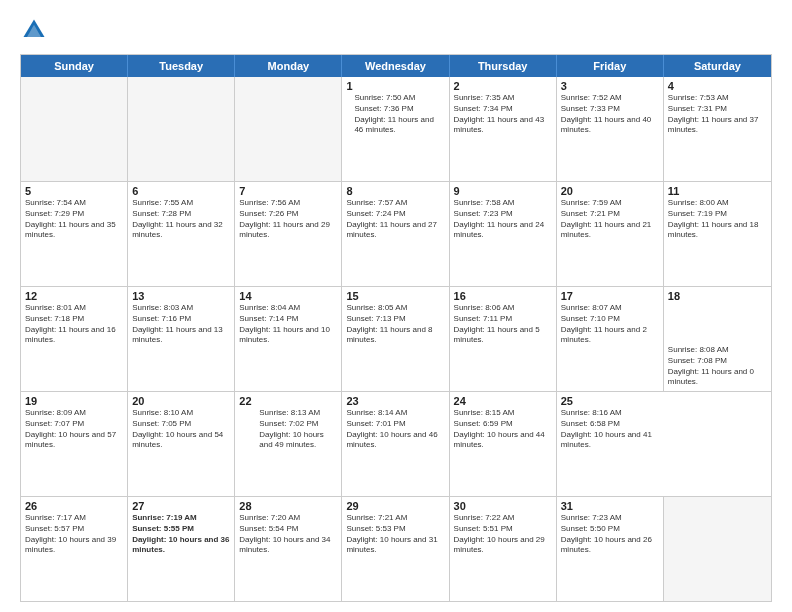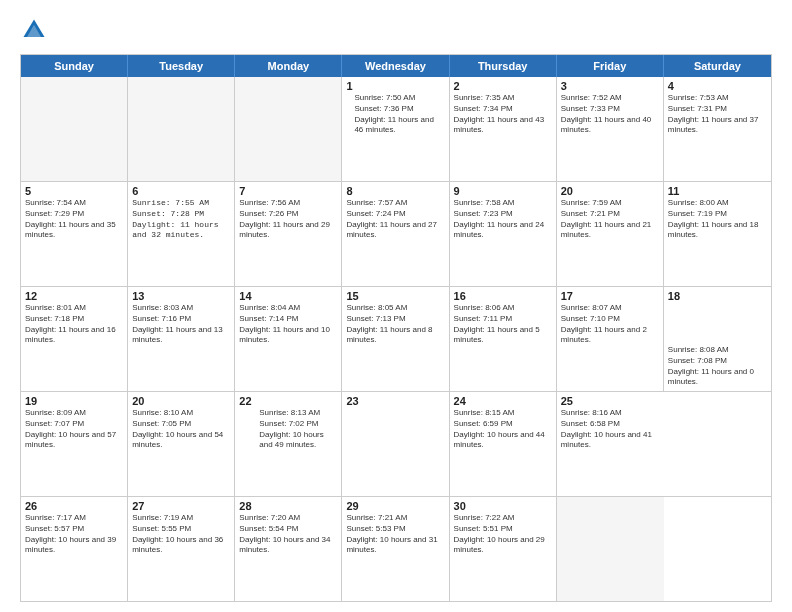--- a/index.html
+++ b/index.html
@@ -172,21 +172,21 @@
         </div>
         <div class="cal-row">
           <div class="cal-cell">
             <div class="day-num">5</div>
             <div class="cell-text" style="white-space: pre-line;">Sunrise: 7:54 AM
 Sunset: 7:29 PM
 Daylight: 11 hours and 35 minutes.</div>
           </div>
           <div class="cal-cell">
             <div class="day-num">6</div>
-            <div class="cell-text" style="white-space: pre-line; font-family: Liberation Mono, monospace;">Sunrise: 7:55 AM
+            <div class="cell-text" style="white-space: pre-line;">Sunrise: 7:55 AM
 Sunset: 7:28 PM
 Daylight: 11 hours and 32 minutes.</div>
           </div>
           <div class="cal-cell">
             <div class="day-num">7</div>
             <div class="cell-text" style="white-space: pre-line;">Sunrise: 7:56 AM
 Sunset: 7:26 PM
 Daylight: 11 hours and 29 minutes.</div>
           </div>
           <div class="cal-cell">
@@ -272,20 +272,23 @@
 Daylight: 10 hours and 54 minutes.</div>
           </div>
           <div class="cal-cell">
             <div class="day-num">22</div>
             <div class="cell-text" style="white-space: pre-line; margin-left: 20px;">Sunrise: 8:13 AM
 Sunset: 7:02 PM
 Daylight: 10 hours and 49 minutes.</div>
           </div>
           <div class="cal-cell">
             <div class="day-num">23</div>
+            <div class="cell-text" style="white-space: pre-line;">Sunrise: 8:14 AM
+Sunset: 7:01 PM
+Daylight: 10 hours and 46 minutes.</div>
           </div>
           <div class="cal-cell">
             <div class="day-num">24</div>
             <div class="cell-text" style="white-space: pre-line;">Sunrise: 8:15 AM
 Sunset: 6:59 PM
 Daylight: 10 hours and 44 minutes.</div>
           </div>
           <div class="cal-cell">
             <div class="day-num">25</div>
             <div class="cell-text" style="white-space: pre-line;">Sunrise: 8:16 AM
@@ -295,39 +298,45 @@
         </div>
         <div class="cal-row">
           <div class="cal-cell">
             <div class="day-num">26</div>
             <div class="cell-text" style="white-space: pre-line;">Sunrise: 7:17 AM
 Sunset: 5:57 PM
 Daylight: 10 hours and 39 minutes.</div>
           </div>
           <div class="cal-cell">
             <div class="day-num">27</div>
-            <div class="cell-text" style="white-space: pre-line;">Sunrise: 7:19 AM
+            <div class="cell-text" style="white-space: pre-line; font-weight: bold;">Sunrise: 7:19 AM
 Sunset: 5:55 PM
 Daylight: 10 hours and 36 minutes.</div>
           </div>
           <div class="cal-cell">
             <div class="day-num">28</div>
             <div class="cell-text" style="white-space: pre-line;">Sunrise: 7:20 AM
 Sunset: 5:54 PM
 Daylight: 10 hours and 34 minutes.</div>
           </div>
           <div class="cal-cell">
             <div class="day-num">29</div>
             <div class="cell-text" style="white-space: pre-line;">Sunrise: 7:21 AM
 Sunset: 5:53 PM
 Daylight: 10 hours and 31 minutes.</div>
           </div>
           <div class="cal-cell">
             <div class="day-num">30</div>
             <div class="cell-text" style="white-space: pre-line;">Sunrise: 7:22 AM
 Sunset: 5:51 PM
 Daylight: 10 hours and 29 minutes.</div>
+          </div>
+          <div class="cal-cell">
+            <div class="day-num">31</div>
+            <div class="cell-text" style="white-space: pre-line;">Sunrise: 7:23 AM
+Sunset: 5:50 PM
+Daylight: 10 hours and 26 minutes.</div>
           </div>
           <div class="cal-cell empty"></div>
         </div>
       </div>
   </div>
 </div>
 
 </body></html>

